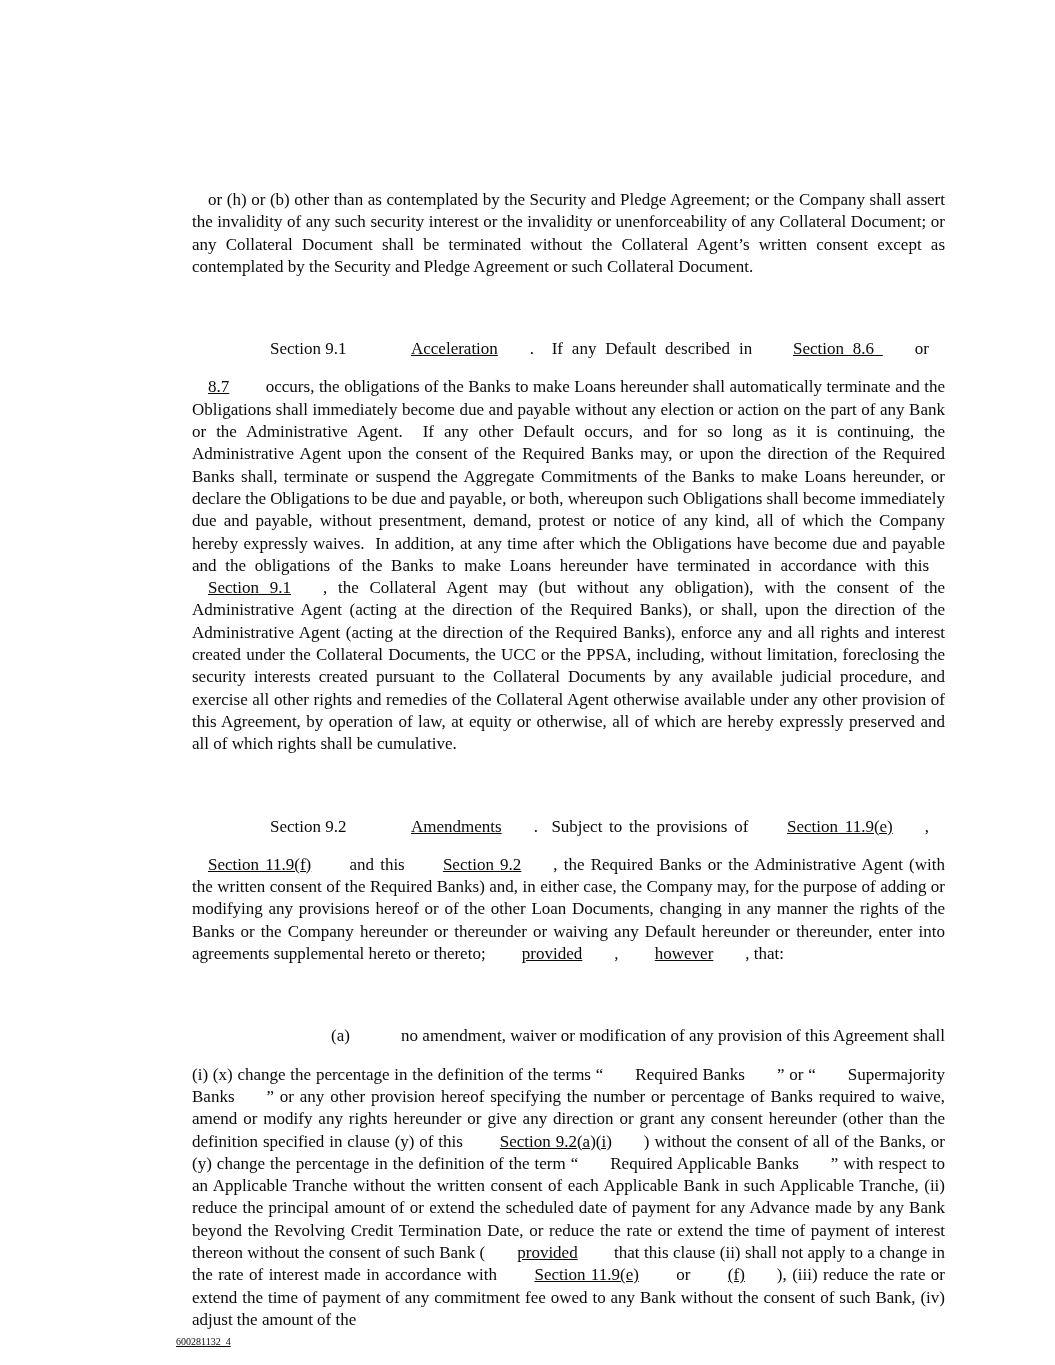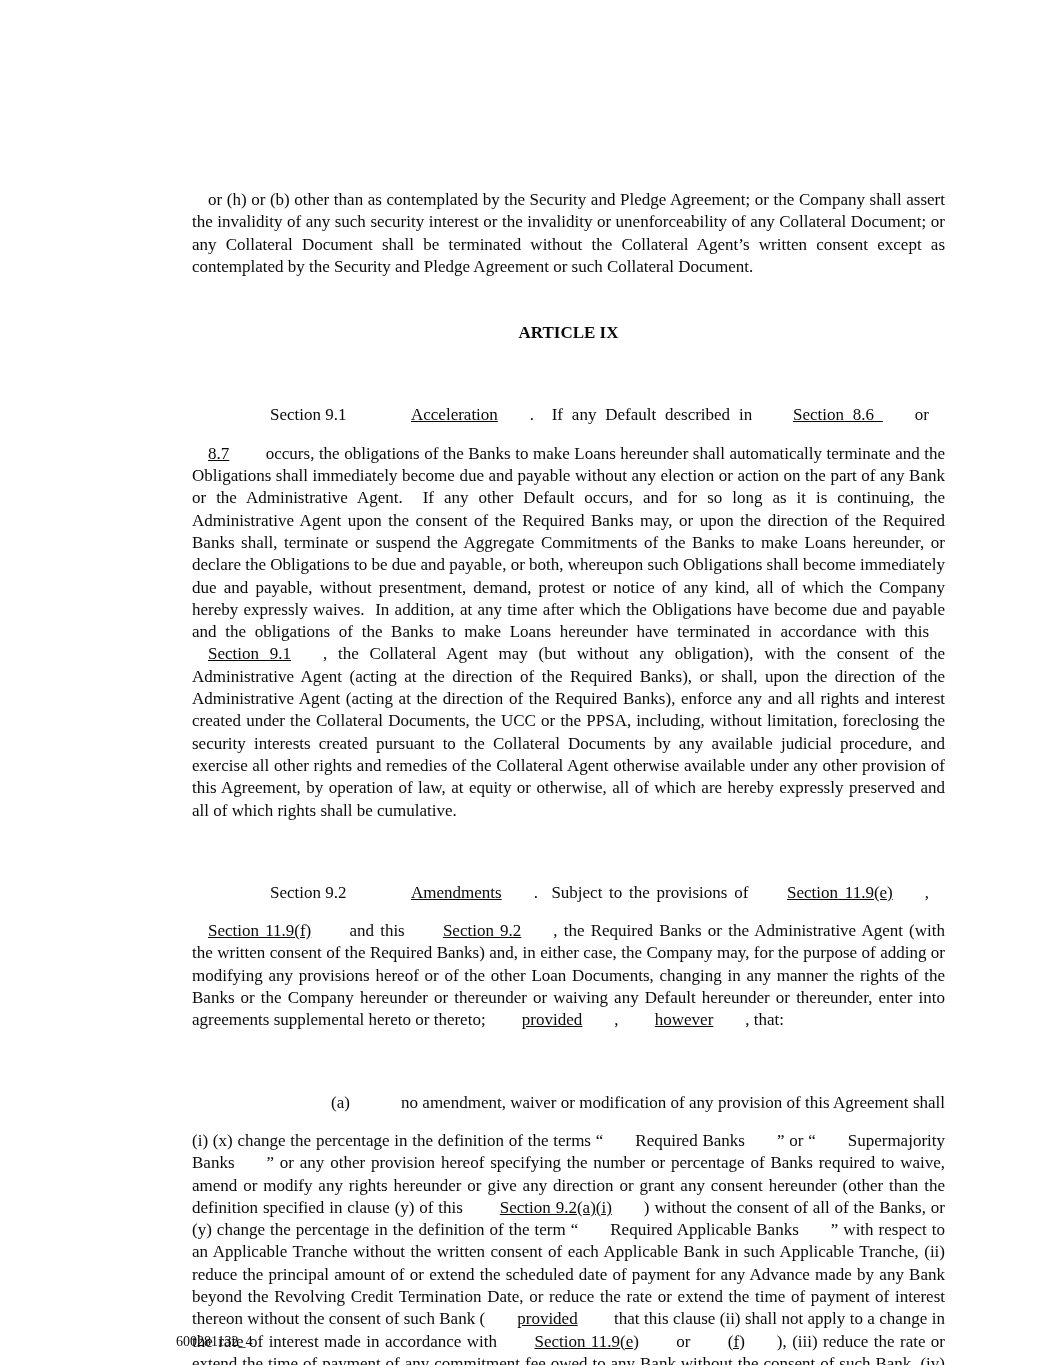--- a/index.html
+++ b/index.html
@@ -52,33 +52,33 @@
     top: 1264px;
     left: 0;
     width: 100%;
     text-align: right;
     font-size: 22px;
   }
   .doc-id {
     position: absolute;
     top: 1279px;
     left: 124px;
-    font-size: 14px;
+    font-size: 10px;
+    text-decoration: underline;
   }
 </style>
 </head>
 <body>
 
 <div class="page">
   <div class="content">
 
     <p class="para"><span>or (h) or (b) other than as contemplated by the Security and Pledge Agreement; or the Company shall assert the invalidity of any such security interest or the invalidity or unenforceability of any Collateral Document; or any Collateral Document shall be terminated without the Collateral Agent’s written consent except as contemplated by the Security and Pledge Agreement or such Collateral Document.</span></p>
 
 
-    <h1 class="heading">ARTICLE IX</h1>
 
 
     <p class="para indent"><span class="sec-label">Section 9.1</span><span class="u">Acceleration</span><span>.  If any Default described in </span><span class="u">Section 8.6 </span><span>or </span><span class="u">8.7</span><span> occurs, the obligations of the Banks to make Loans hereunder shall automatically terminate and the Obligations shall immediately become due and payable without any election or action on the part of any Bank or the Administrative Agent.  If any other Default occurs, and for so long as it is continuing, the Administrative Agent upon the consent of the Required Banks may, or upon the direction of the Required Banks shall, terminate or suspend the Aggregate Commitments of the Banks to make Loans hereunder, or declare the Obligations to be due and payable, or both, whereupon such Obligations shall become immediately due and payable, without presentment, demand, protest or notice of any kind, all of which the Company hereby expressly waives.  In addition, at any time after which the Obligations have become due and payable and the obligations of the Banks to make Loans hereunder have terminated in accordance with this </span><span class="u">Section 9.1</span><span>, the Collateral Agent may (but without any obligation), with the consent of the Administrative Agent (acting at the direction of the Required Banks), or shall, upon the direction of the Administrative Agent (acting at the direction of the Required Banks), enforce any and all rights and interest created under the Collateral Documents, the UCC or the PPSA, including, without limitation, foreclosing the security interests created pursuant to the Collateral Documents by any available judicial procedure, and exercise all other rights and remedies of the Collateral Agent otherwise available under any other provision of this Agreement, by operation of law, at equity or otherwise, all of which are hereby expressly preserved and all of which rights shall be cumulative.</span></p>
 
     <p class="para indent"><span class="sec-label">Section 9.2</span><span class="u">Amendments</span><span>.  Subject to the provisions of </span><span class="u">Section 11.9(e)</span><span>, </span><span class="u">Section 11.9(f)</span><span> and this </span><span class="u">Section 9.2</span><span>, the Required Banks or the Administrative Agent (with the written consent of the Required Banks) and, in either case, the Company may, for the purpose of adding or modifying any provisions hereof or of the other Loan Documents, changing in any manner the rights of the Banks or the Company hereunder or thereunder or waiving any Default hereunder or thereunder, enter into agreements supplemental hereto or thereto; </span><span class="u">provided</span><span>, </span><span class="u">however</span><span>, that:</span></p>
 
     <p class="para indent-deep"><span class="sub-label">(a)</span><span>no amendment, waiver or modification of any provision of this Agreement shall (i) (x) change the percentage in the definition of the terms “</span><span class="b">Required Banks</span><span>” or “</span><span class="b">Supermajority Banks</span><span>” or any other provision hereof specifying the number or percentage of Banks required to waive, amend or modify any rights hereunder or give any direction or grant any consent hereunder (other than the definition specified in clause (y) of this </span><span class="u">Section 9.2(a)(i)</span><span>) without the consent of all of the Banks, or (y) change the percentage in the definition of the term “</span><span class="b">Required Applicable Banks</span><span>” with respect to an Applicable Tranche without the written consent of each Applicable Bank in such Applicable Tranche, (ii) reduce the principal amount of or extend the scheduled date of payment for any Advance made by any Bank beyond the Revolving Credit Termination Date, or reduce the rate or extend the time of payment of interest thereon without the consent of such Bank (</span><span class="u">provided</span><span> that this clause (ii) shall not apply to a change in the rate of interest made in accordance with </span><span class="u">Section 11.9(e)</span><span> or </span><span class="u">(f)</span><span>), (iii) reduce the rate or extend the time of payment of any commitment fee owed to any Bank without the consent of such Bank, (iv) adjust the amount of the</span></p>
 
   </div>
 

